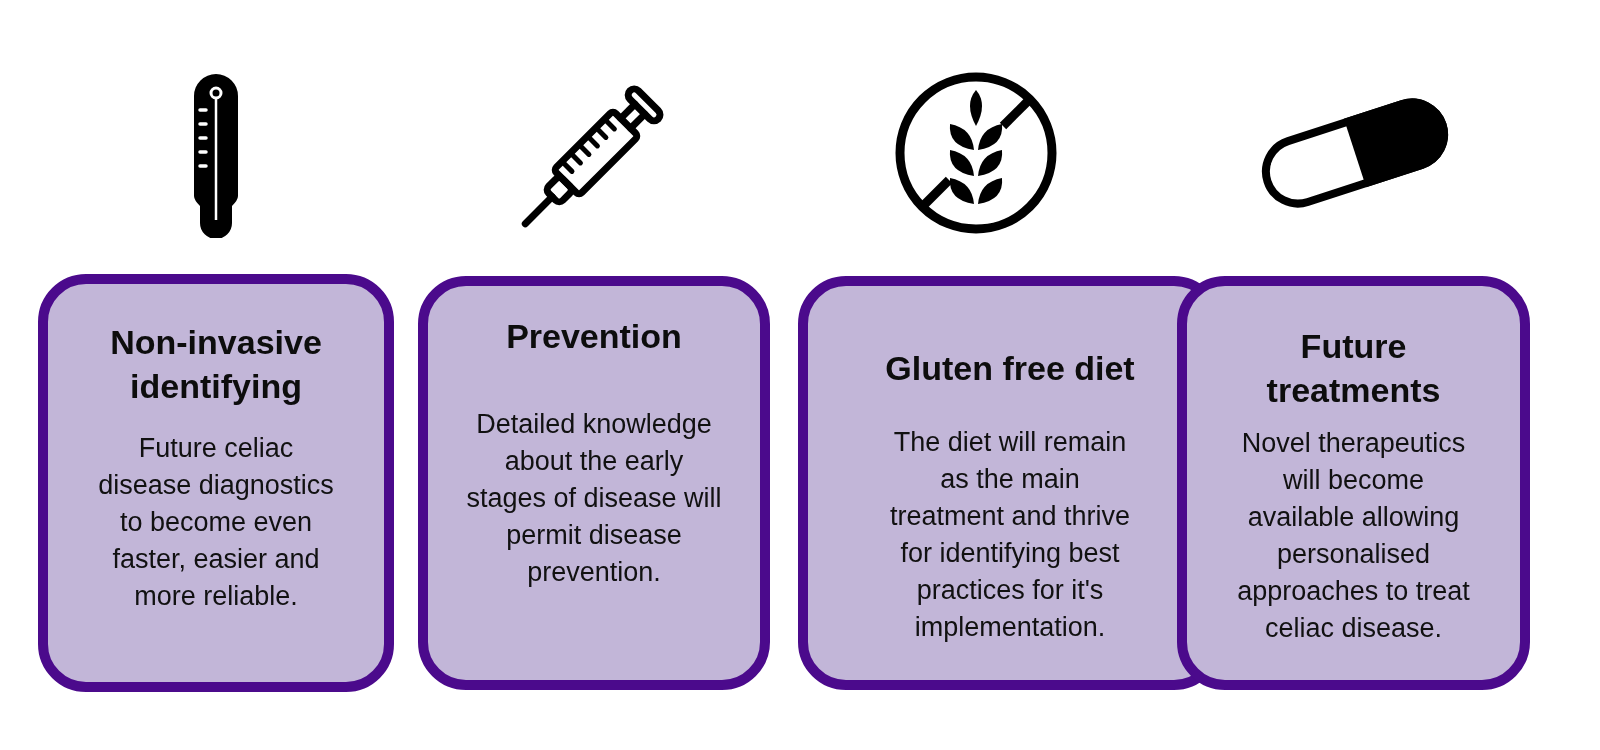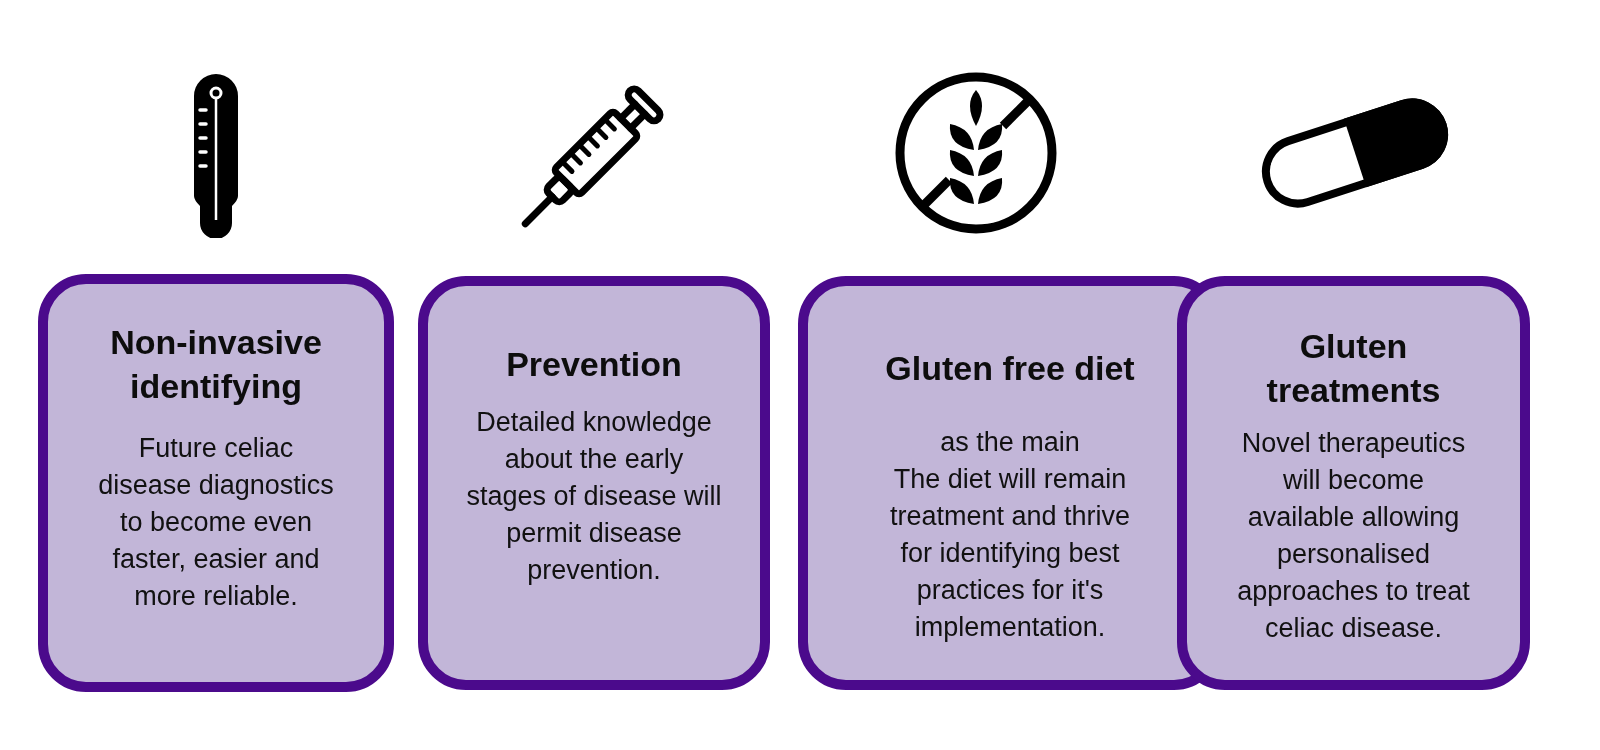--- a/index.html
+++ b/index.html
@@ -62,25 +62,25 @@
           <line x1="-30" y1="-18" x2="-30" y2="-4"></line>
           <line x1="-18" y1="-18" x2="-18" y2="-4"></line>
           <line x1="-6" y1="-18" x2="-6" y2="-4"></line>
           <line x1="6" y1="-18" x2="6" y2="-4"></line>
           <line x1="18" y1="-18" x2="18" y2="-4"></line>
           <line x1="30" y1="-18" x2="30" y2="-4"></line>
         </g>
       </g>
     </svg>
   </div>
-  <div class="card" style="width:352px; height:414px; padding-top:56px;">
+  <div class="card" style="width:352px; height:414px; padding-top:28px;">
     <h2>
       <div>Prevention</div>
     </h2>
-    <p style="margin-top:18px;">
+    <p style="margin-top:48px;">
       <span style="display:block">Detailed knowledge</span>
       <span style="display:block">about the early</span>
       <span style="display:block">stages of disease will</span>
       <span style="display:block">permit disease</span>
       <span style="display:block">prevention.</span>
     </p>
   </div>
 </div>
 
 <div class="col" style="left:798px;">
@@ -98,22 +98,22 @@
         <path d="M83 136 q-2 -22 -24 -26 q-2 22 24 26 Z"></path>
         <path d="M87 136 q2 -22 24 -26 q2 22 -24 26 Z"></path>
       </g>
     </svg>
   </div>
   <div class="card" style="width:424px; height:414px; padding-top:60px;">
     <h2>
       <div>Gluten free diet</div>
     </h2>
     <p style="margin-top:34px;">
+      <span style="display:block">The diet will remain</span>
       <span style="display:block">as the main</span>
-      <span style="display:block">The diet will remain</span>
       <span style="display:block">treatment and thrive</span>
       <span style="display:block">for identifying best</span>
       <span style="display:block">practices for it's</span>
       <span style="display:block">implementation.</span>
     </p>
   </div>
 </div>
 
 <div class="col" style="left:1177px;">
   <div class="icon-wrap">
@@ -122,21 +122,21 @@
         <clipPath id="capclip">
             <rect x="-96" y="-36" width="192" height="72" rx="36"></rect>
           </clipPath>
         <rect x="0" y="-40" width="100" height="80" fill="#000" clip-path="url(#capclip)"></rect>
         <rect x="-92" y="-32" width="184" height="64" rx="32" fill="none" stroke="#000" stroke-width="8"></rect>
       </g>
     </svg>
   </div>
   <div class="card" style="width:353px; height:414px; padding-top:38px;">
     <h2>
-      <div>Gluten</div>
+      <div>Future</div>
       <div>treatments</div>
     </h2>
     <p style="margin-top:13px;">
       <span style="display:block">Novel therapeutics</span>
       <span style="display:block">will become</span>
       <span style="display:block">available allowing</span>
       <span style="display:block">personalised</span>
       <span style="display:block">approaches to treat</span>
       <span style="display:block">celiac disease.</span>
     </p>

